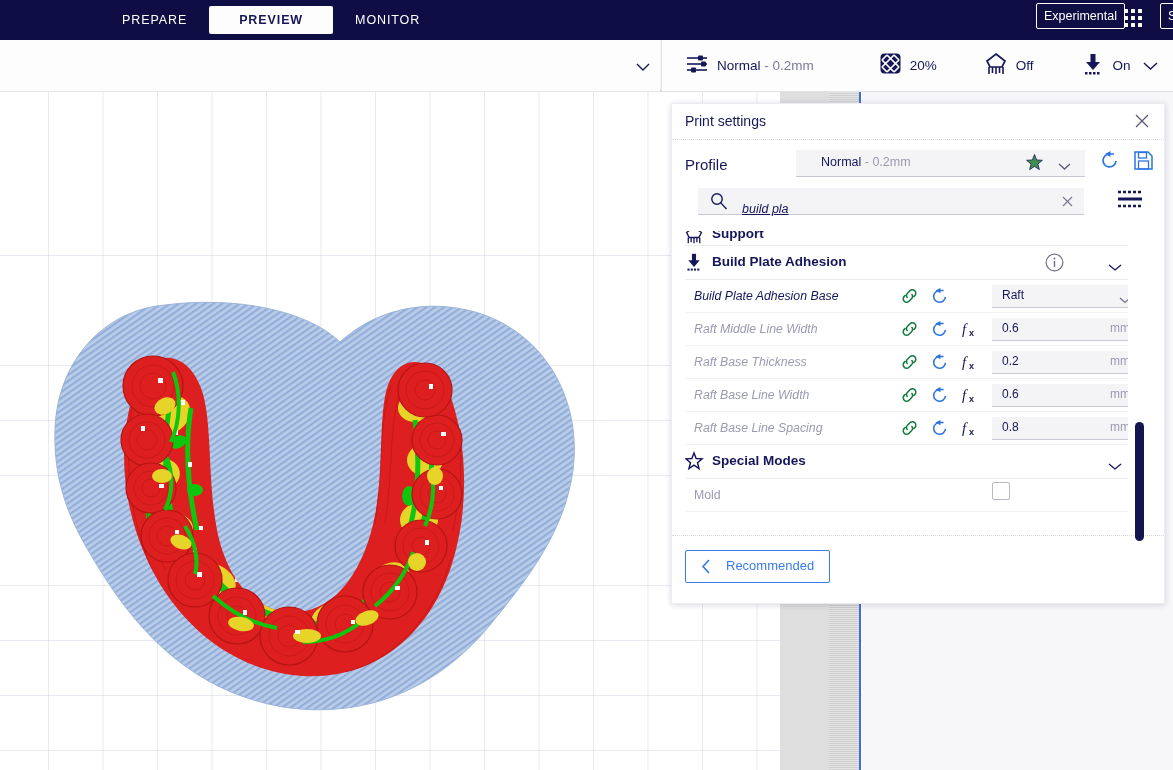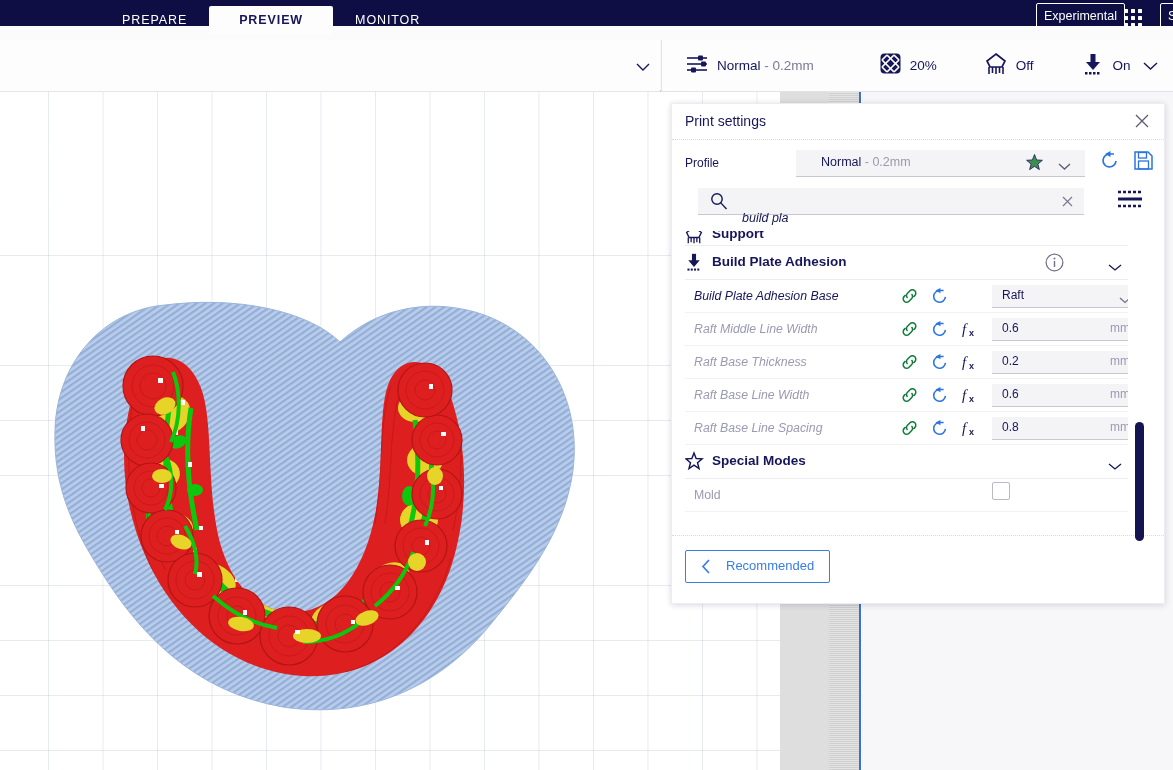--- a/index.html
+++ b/index.html
@@ -4,21 +4,21 @@
 <style>
   html,body{margin:0;padding:0;}
   body{
     width:1173px;height:770px;overflow:hidden;position:relative;
     background:#fbfbfc;
     font-family:"Liberation Sans", sans-serif;
     -webkit-font-smoothing:antialiased;
   }
   
   #appbar{
-    position:absolute;left:0;top:0;width:1173px;height:26px;
+    position:absolute;left:0;top:0;width:1173px;height:40px;
     background:#0e0e45;
     display:flex;align-items:center;
   }
   .stage-tabs{position:absolute;left:100px;top:0;height:40px;display:flex;align-items:center;gap:0;}
   .stage-tab{
     height:26px;line-height:26px;padding:0 22px;font-size:12.5px;letter-spacing:.9px;
     color:#ffffff;border-radius:2px;cursor:default;
   }
   .stage-tab.active{background:#fdfdfd;color:#16165a;font-weight:700;padding:0 30px;height:28px;line-height:28px;}
   #marketplace-btn{
@@ -87,41 +87,41 @@
     background:#ffffff;box-shadow:0 1px 6px rgba(20,20,60,.16);
     border:1px solid #ededf1;
   }
   #panel-header{
     position:relative;height:35px;border-bottom:1px dotted #d9d9e0;
   }
   #panel-title{position:absolute;left:13px;top:9px;font-size:14px;color:#16165a;}
   #panel-close{position:absolute;right:13px;top:8px;width:18px;height:18px;cursor:default;}
 
   #profile-row{position:relative;height:48px;}
-  #profile-label{position:absolute;left:13px;top:16px;font-size:12px;color:#16165a;}
+  #profile-label{position:absolute;left:13px;top:16px;font-size:15px;color:#16165a;}
   #profile-select{
     position:absolute;left:124px;top:10px;width:289px;height:26px;
     background:#f4f4f6;border-bottom:1px solid #c8c8d2;cursor:default;
   }
   #profile-select .txt{position:absolute;left:25px;top:5px;font-size:12.5px;color:#16165a;}
   #profile-select .txt .dim{color:#9a9aaf;}
   #profile-select .star{position:absolute;right:42px;top:4px;}
   #profile-select .chev{position:absolute;right:14px;top:7px;}
   #profile-revert{position:absolute;left:428px;top:10px;cursor:default;}
   #profile-save{position:absolute;left:462px;top:11px;cursor:default;}
 
   #search-row{position:relative;height:36px;}
   #search-box{
     position:absolute;left:26px;top:0px;width:386px;height:26px;
     background:#f4f4f6;border-bottom:1px solid #c8c8d2;cursor:text;
   }
   #search-box .mag{position:absolute;left:12px;top:4px;}
   #search-box input{
-    position:absolute;left:42px;top:16px;width:300px;height:26px;border:0;background:transparent;outline:none;
-    font-family:"Liberation Sans",sans-serif;font-style:italic;font-size:12.5px;color:#16165a;
+    position:absolute;left:42px;top:7px;width:300px;height:26px;border:0;background:transparent;outline:none;
+    font-family:"Liberation Sans",sans-serif;font-style:italic;font-size:12.5px;color:#16165a;text-decoration:underline;
   }
   #search-clear{position:absolute;right:10px;top:6px;cursor:default;}
   #search-menu{position:absolute;left:445px;top:0px;cursor:default;}
 
   
   #settings-list{
     position:absolute;left:13px;top:127px;width:443px;height:304px;overflow:hidden;
   }
   .cat-row{position:relative;height:33px;border-bottom:1px solid #ededf1;}
   .cat-row.partial{height:12px;overflow:hidden;border-bottom:1px solid #ededf1;}

